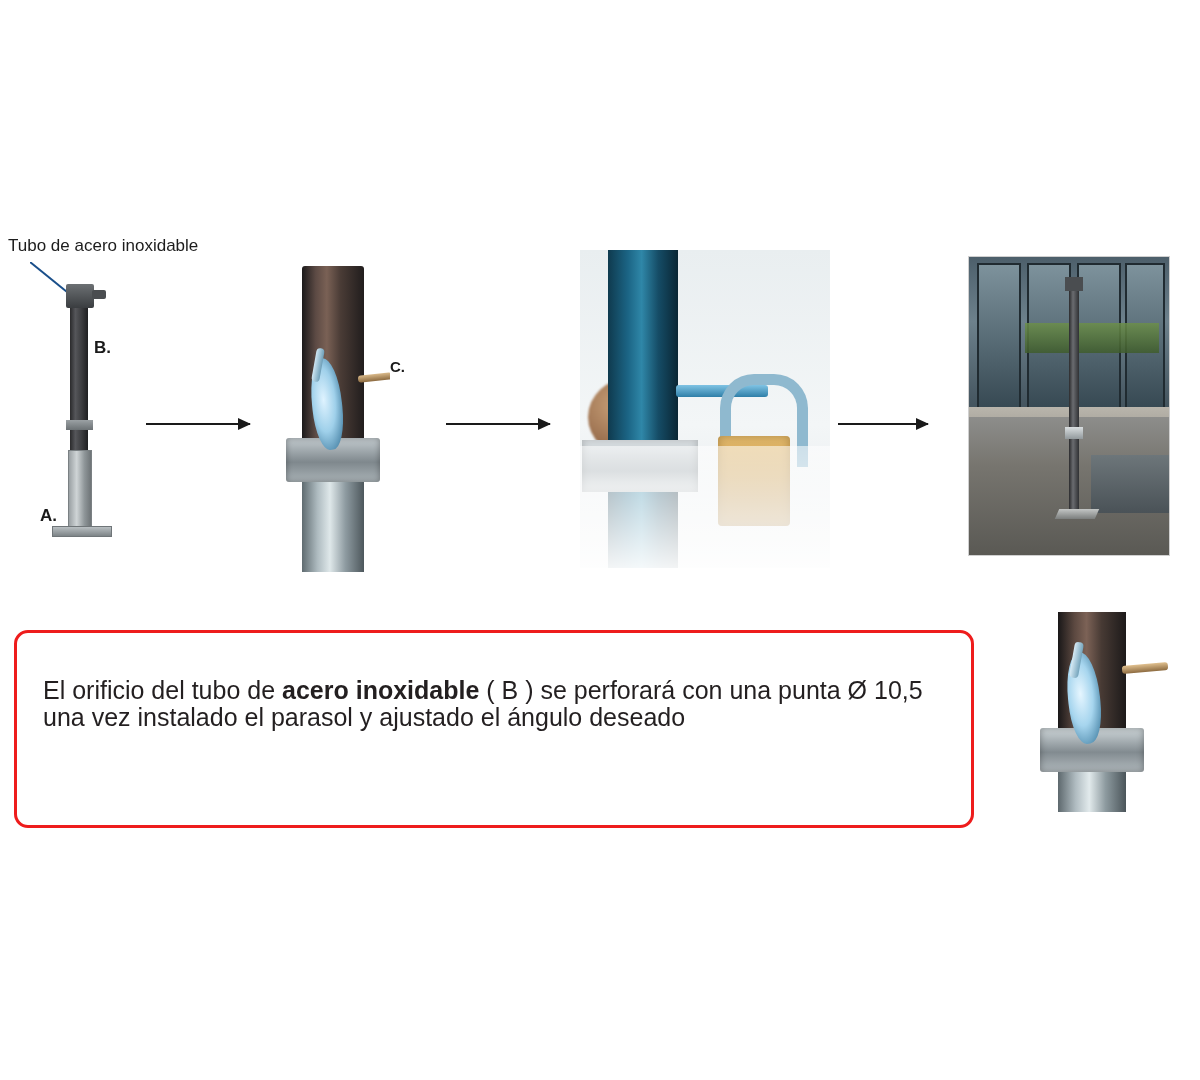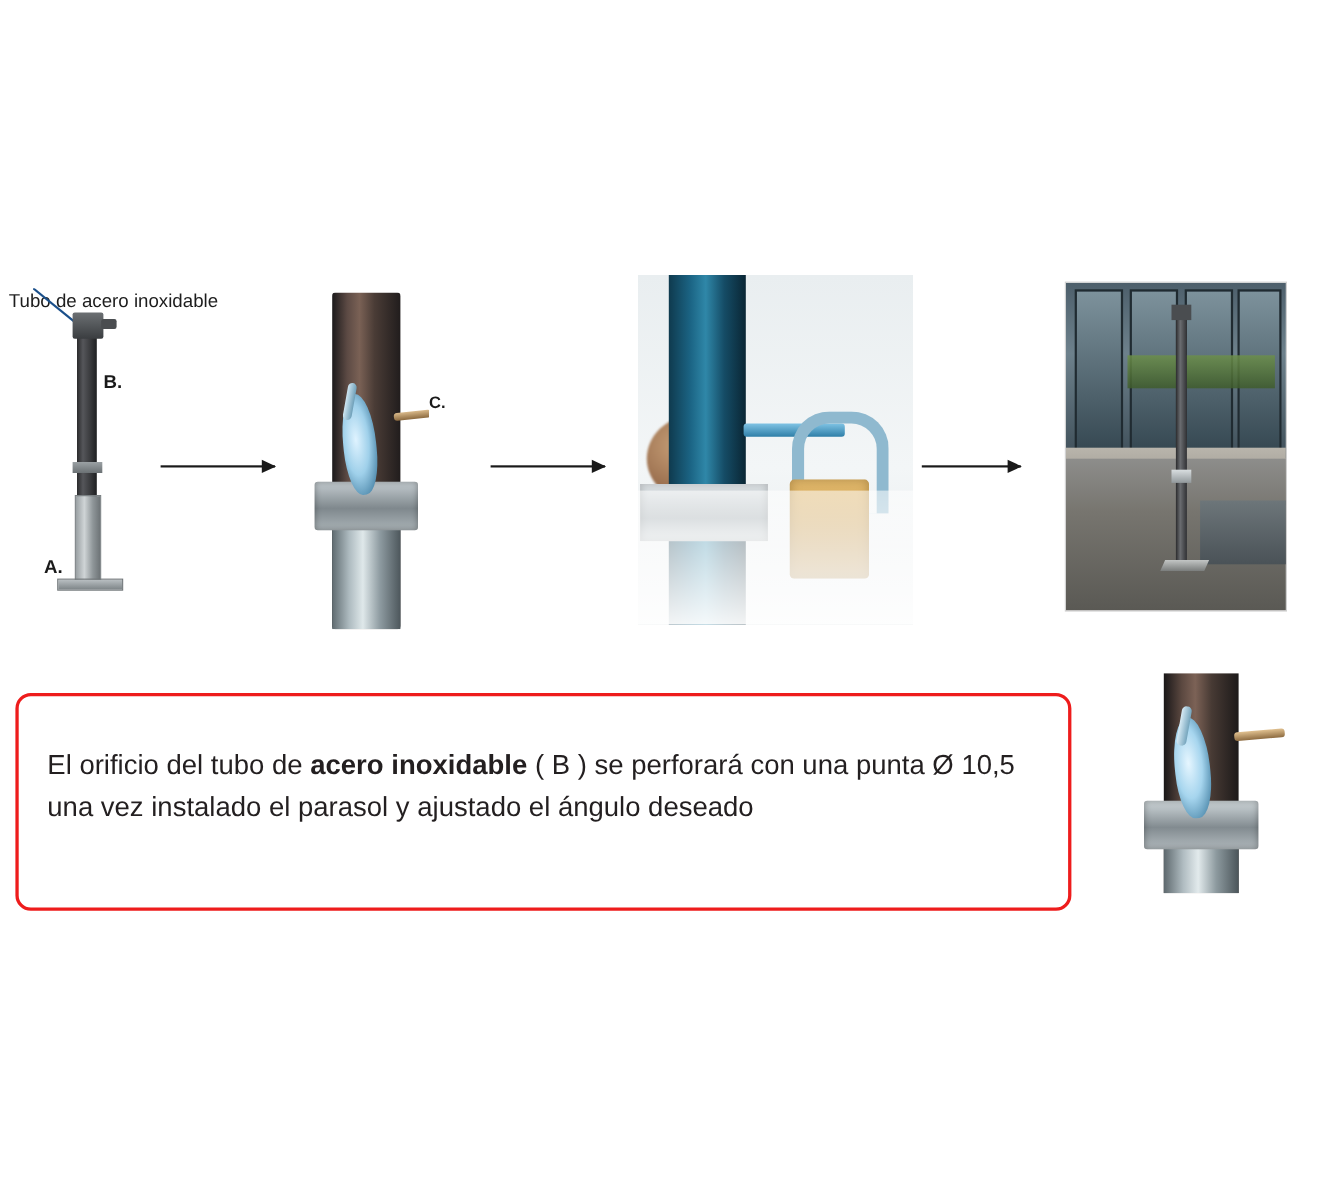--- a/index.html
+++ b/index.html
@@ -22,21 +22,20 @@
   }
 
   
   .caption-top {
     position: absolute;
     left: 8px;
     top: 236px;
     font-size: 17px;
     color: #1d1d1d;
     white-space: nowrap;
-    margin-top: 28px;
   }
   .leader-line {
     position: absolute;
     left: 30px;
     top: 262px;
     width: 44px;
     height: 36px;
   }
 
   .lbl {
@@ -282,21 +281,21 @@
     border-radius: 14px;
     box-sizing: border-box;
     background: #ffffff;
   }
   .note-text {
     position: absolute;
     left: 26px;
     top: 44px;
     right: 20px;
     font-size: 25px;
-    line-height: 38px;
+    line-height: 27px;
     color: #231f20;
   }
   .note-text b { font-weight: bold; }
 </style>
 </head>
 <body>
 
 <div class="stage">
 
   <div class="caption-top">Tubo de acero inoxidable</div>

